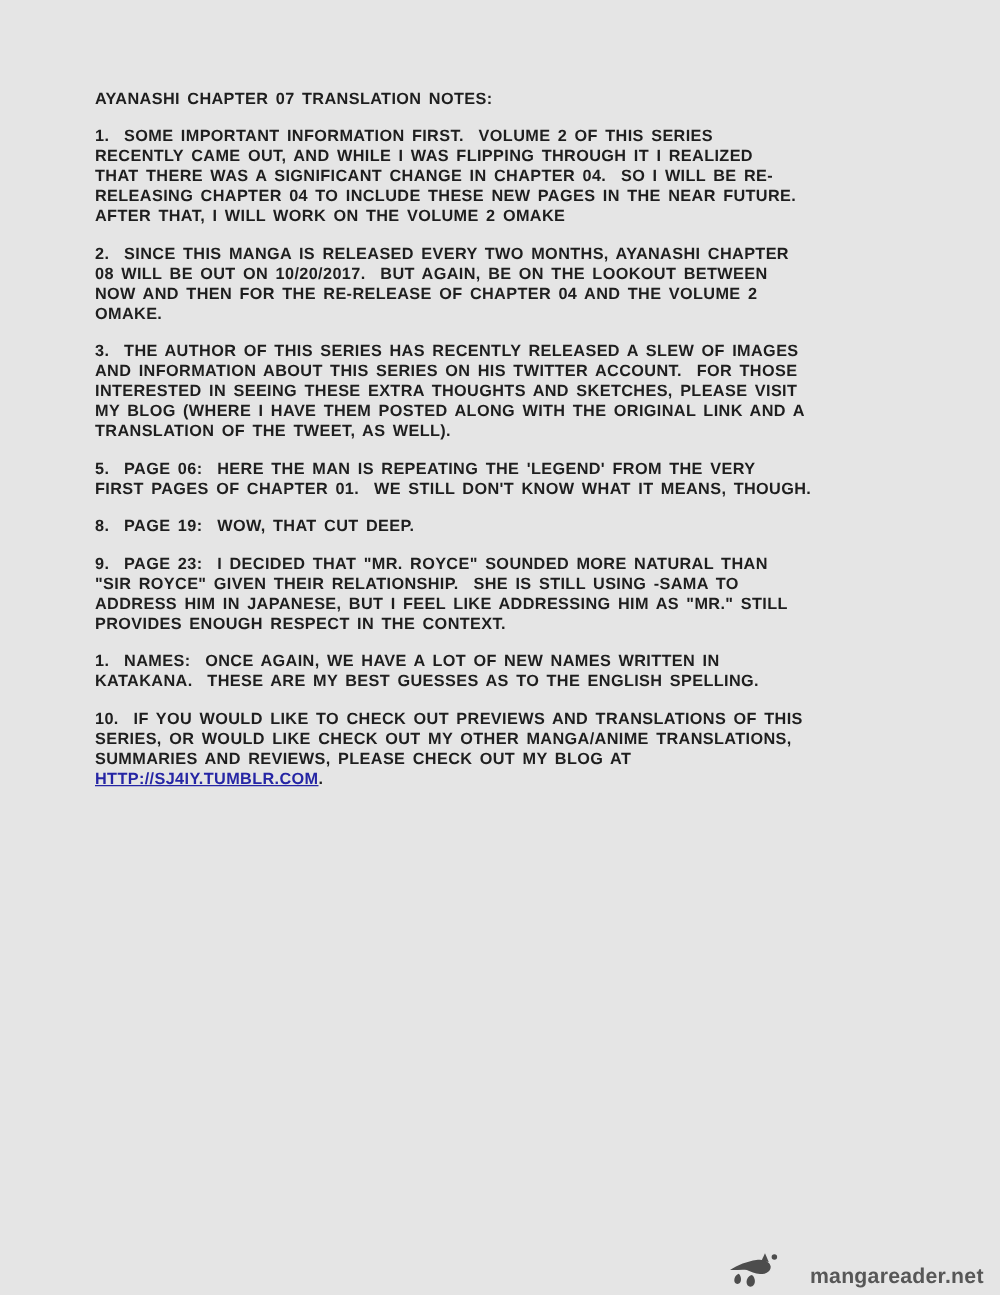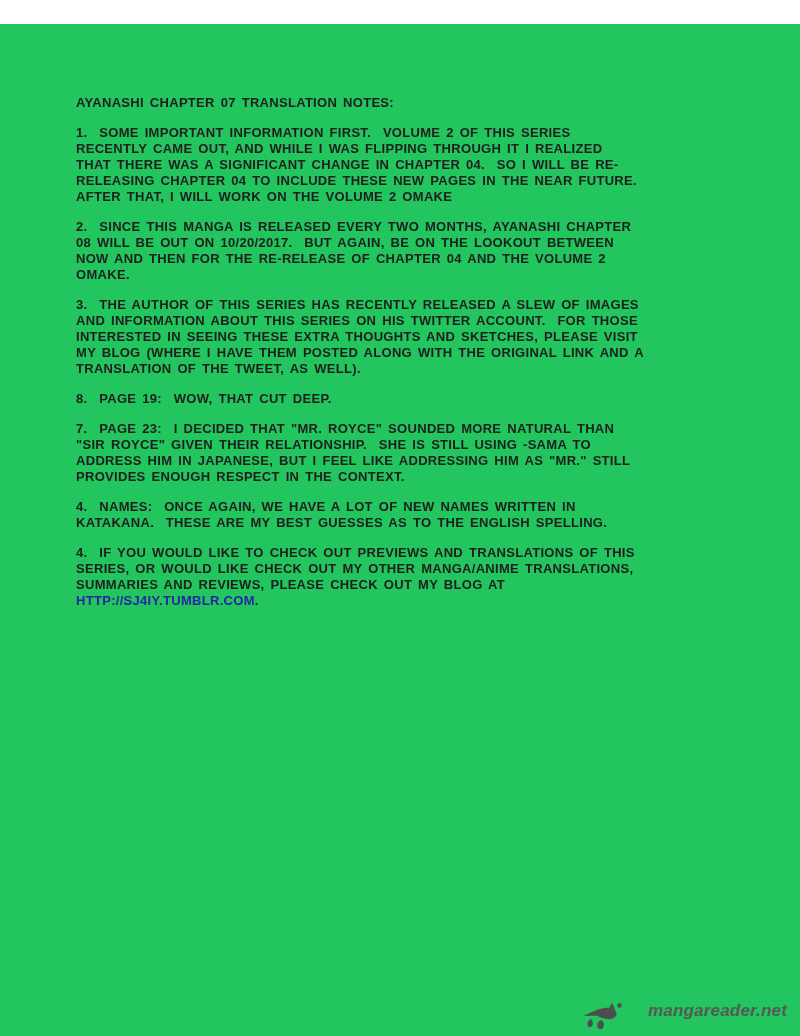--- a/index.html
+++ b/index.html
@@ -5,51 +5,50 @@
   html, body { margin: 0; padding: 0; }
   body {
     width: 800px; height: 1036px;
     background: #ffffff;
     font-family: "Liberation Sans", "DejaVu Sans", sans-serif;
     position: relative;
     overflow: hidden;
   }
   .page {
     position: absolute; inset: 0;
-    background: #22c55e;
-    margin-top: 24px;
+    background: #e5e5e5;
   }
   .content {
     position: absolute;
     left: 76px; top: 71px;
     width: 676px;
     color: #1e1e1e;
     font-weight: 700;
     font-size: 13px;
     line-height: 16px;
     letter-spacing: 0.3px;
     word-spacing: 2px;
   }
   .content p {
     margin: 0 0 14px 0;
     white-space: pre-wrap;
   }
   .heading { margin-bottom: 14px; }
   a.blog-link {
     color: #2525a4;
+    text-decoration: underline;
     cursor: pointer;
   }
   .suffix { color: #1e1e1e; }
   .watermark {
     position: absolute;
     right: 13px; bottom: 5px;
     display: flex;
-    align-items: flex-start;
+    align-items: flex-end;
     gap: 19px;
-    font-style: italic;
   }
   .watermark .logo { display: inline-flex; }
   .watermark .site {
     color: #575757;
     font-weight: 700;
     font-size: 17px;
     letter-spacing: 0.2px;
   }
 </style>
 </head>
@@ -67,29 +66,31 @@
 AFTER THAT, I WILL WORK ON THE VOLUME 2 OMAKE</p>
     <p>2.  SINCE THIS MANGA IS RELEASED EVERY TWO MONTHS, AYANASHI CHAPTER
 08 WILL BE OUT ON 10/20/2017.  BUT AGAIN, BE ON THE LOOKOUT BETWEEN
 NOW AND THEN FOR THE RE-RELEASE OF CHAPTER 04 AND THE VOLUME 2
 OMAKE.</p>
     <p>3.  THE AUTHOR OF THIS SERIES HAS RECENTLY RELEASED A SLEW OF IMAGES
 AND INFORMATION ABOUT THIS SERIES ON HIS TWITTER ACCOUNT.  FOR THOSE
 INTERESTED IN SEEING THESE EXTRA THOUGHTS AND SKETCHES, PLEASE VISIT
 MY BLOG (WHERE I HAVE THEM POSTED ALONG WITH THE ORIGINAL LINK AND A
 TRANSLATION OF THE TWEET, AS WELL).</p>
+    <p>5.  PAGE 06:  HERE THE MAN IS REPEATING THE 'LEGEND' FROM THE VERY
+FIRST PAGES OF CHAPTER 01.  WE STILL DON'T KNOW WHAT IT MEANS, THOUGH.</p>
     <p>8.  PAGE 19:  WOW, THAT CUT DEEP.</p>
-    <p>7.  PAGE 23:  I DECIDED THAT "MR. ROYCE" SOUNDED MORE NATURAL THAN
+    <p>9.  PAGE 23:  I DECIDED THAT "MR. ROYCE" SOUNDED MORE NATURAL THAN
 "SIR ROYCE" GIVEN THEIR RELATIONSHIP.  SHE IS STILL USING -SAMA TO
 ADDRESS HIM IN JAPANESE, BUT I FEEL LIKE ADDRESSING HIM AS "MR." STILL
 PROVIDES ENOUGH RESPECT IN THE CONTEXT.</p>
-    <p>4.  NAMES:  ONCE AGAIN, WE HAVE A LOT OF NEW NAMES WRITTEN IN
+    <p>1.  NAMES:  ONCE AGAIN, WE HAVE A LOT OF NEW NAMES WRITTEN IN
 KATAKANA.  THESE ARE MY BEST GUESSES AS TO THE ENGLISH SPELLING.</p>
 
-    <p><span>4.  IF YOU WOULD LIKE TO CHECK OUT PREVIEWS AND TRANSLATIONS OF THIS
+    <p><span>10.  IF YOU WOULD LIKE TO CHECK OUT PREVIEWS AND TRANSLATIONS OF THIS
 SERIES, OR WOULD LIKE CHECK OUT MY OTHER MANGA/ANIME TRANSLATIONS,
 SUMMARIES AND REVIEWS, PLEASE CHECK OUT MY BLOG AT
 </span><a class="blog-link">HTTP://SJ4IY.TUMBLR.COM</a><span class="suffix">.</span></p>
   </div>
 
   <div class="watermark">
     <span class="logo">
       <svg width="46" height="30" viewBox="0 0 46 30" xmlns="http://www.w3.org/2000/svg" aria-hidden="true">
         <g fill="#4d4d4d">
 

